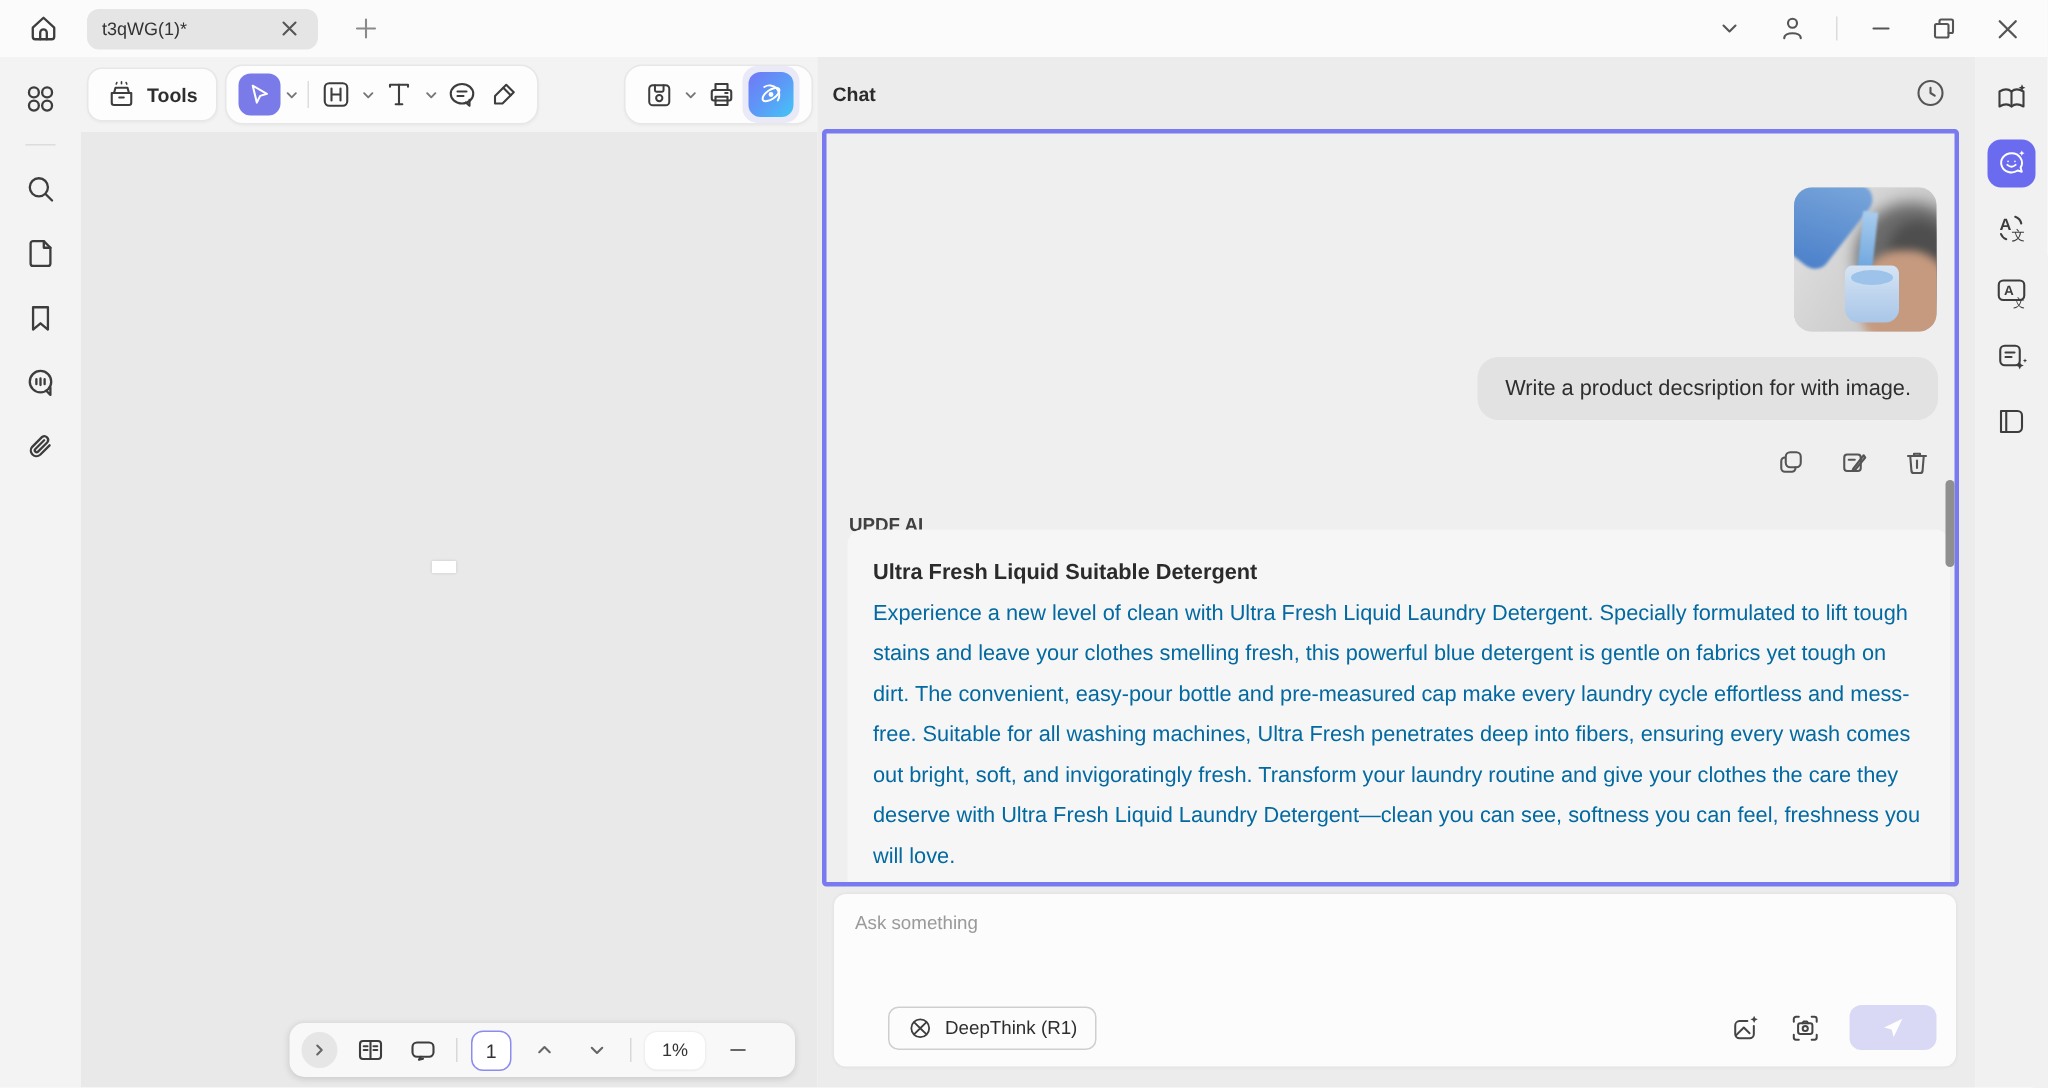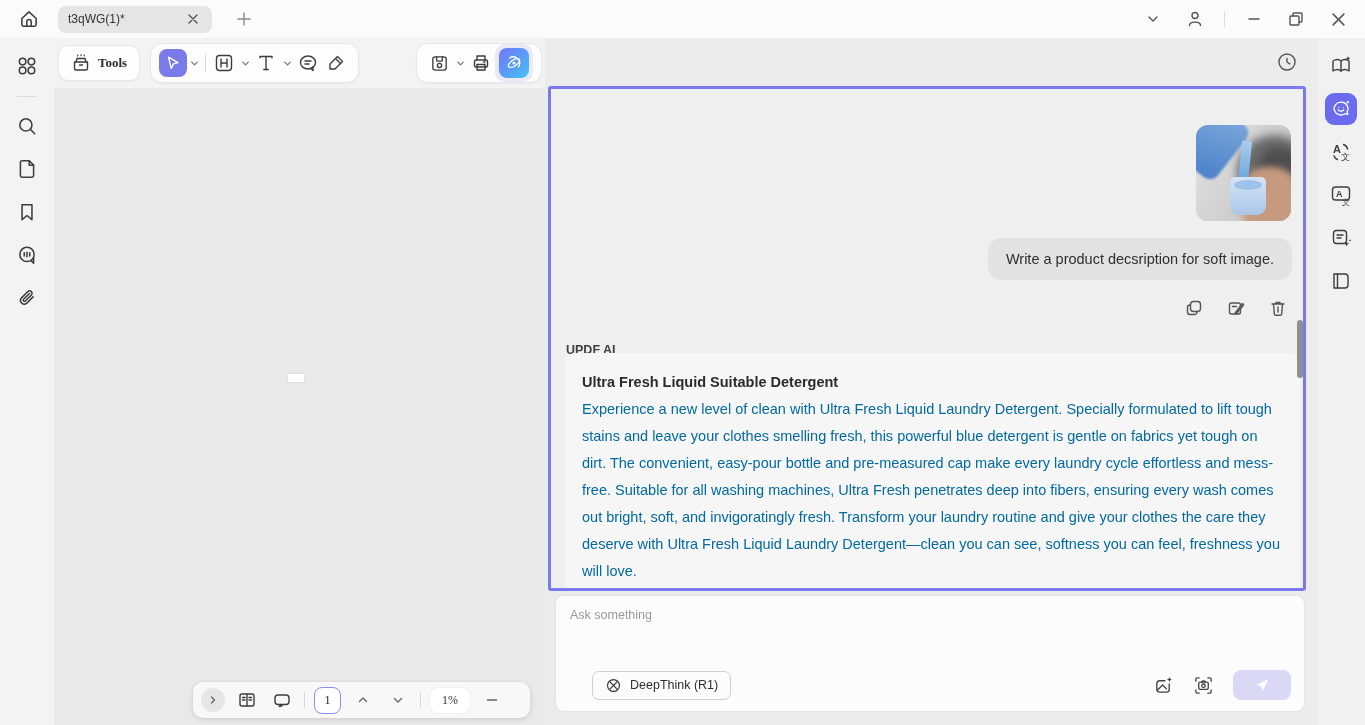--- a/index.html
+++ b/index.html
@@ -29,21 +29,21 @@
 
   
   .left-rail { position:absolute; left:0; top:38px; width:54px; height:687px;
     background:#f3f3f3; display:flex; flex-direction:column; align-items:center;
     padding-top:13px; }
   .rail-btn { width:30px; height:30px; display:flex; align-items:center;
     justify-content:center; margin-bottom:13px; }
   .rail-div { width:20px; height:1px; background:#dcdcdc; margin:2px 0 14px 0; }
 
   
-  .center { position:absolute; left:54px; top:38px; width:491px; height:687px;font-family:Liberation Serif, serif; }
+  .center { position:absolute; left:54px; top:38px; width:491px; height:687px; }
   .toolbar { position:absolute; left:0; top:0; width:100%; height:50px; background:#f3f3f3; }
   .tool-group { position:absolute; top:5px; height:40px; background:#fdfdfd;
     border:1px solid #e7e7e7; border-radius:12px; display:flex; align-items:center;
     padding:0 8px; box-shadow:0 1px 2px rgba(0,0,0,0.04); }
   .tools-btn { position:absolute; left:4px; top:7px; height:36px; background:#fdfdfd;
     border:1px solid #e7e7e7; border-radius:10px; display:flex; align-items:center;
     gap:7px; padding:0 12px; cursor:pointer; box-shadow:0 1px 2px rgba(0,0,0,0.04); }
   .tools-label { font-size:13px; font-weight:bold; color:#2e2e2e; }
   .tgrp1 { left:96px; }
   .tgrp2 { left:362px; }
@@ -391,40 +391,43 @@
         <div class="bb-btn">
           <svg class="ic" width="14" height="14" viewBox="0 0 14 14" style="stroke:#666">
               <path d="M2.5 7 H11.5"></path>
             </svg>
         </div>
       </div>
     </div>
   </div>
 
   <div class="chat-panel">
+    <div class="chat-header">
+      <span class="chat-title">Chat</span>
+    </div>
     <div class="chat-hist">
       <svg class="ic" width="22" height="22" viewBox="0 0 22 22" style="stroke:#555">
         <circle cx="11" cy="11" r="8"></circle>
         <path d="M11 7.5 V11 L13.8 12.8"></path>
       </svg>
     </div>
 
     <div class="chat-select">
       <div class="thumb">
         <div class="th-bg"></div>
         <div class="th-machine"></div>
         <div class="th-machine2"></div>
         <div class="th-hand"></div>
         <div class="th-bottle"></div>
         <div class="th-stream"></div>
         <div class="th-cap"></div>
       </div>
 
       <div class="user-bubble">
-        <span>Write a product decsription for soft image.</span>
+        <span>Write a product decsription for with image.</span>
       </div>
 
       <div class="msg-actions">
         <div class="msg-act">
           <svg class="ic" width="20" height="20" viewBox="0 0 20 20" style="stroke:#555">
             <rect x="6.5" y="3.5" width="10" height="10" rx="3"></rect>
             <path d="M13 13.5 v0.5 a2.5 2.5 0 0 1 -2.5 2.5 H6 A2.5 2.5 0 0 1 3.5 14 V9.5 A2.5 2.5 0 0 1 6 7"></path>
           </svg>
         </div>
         <div class="msg-act">

